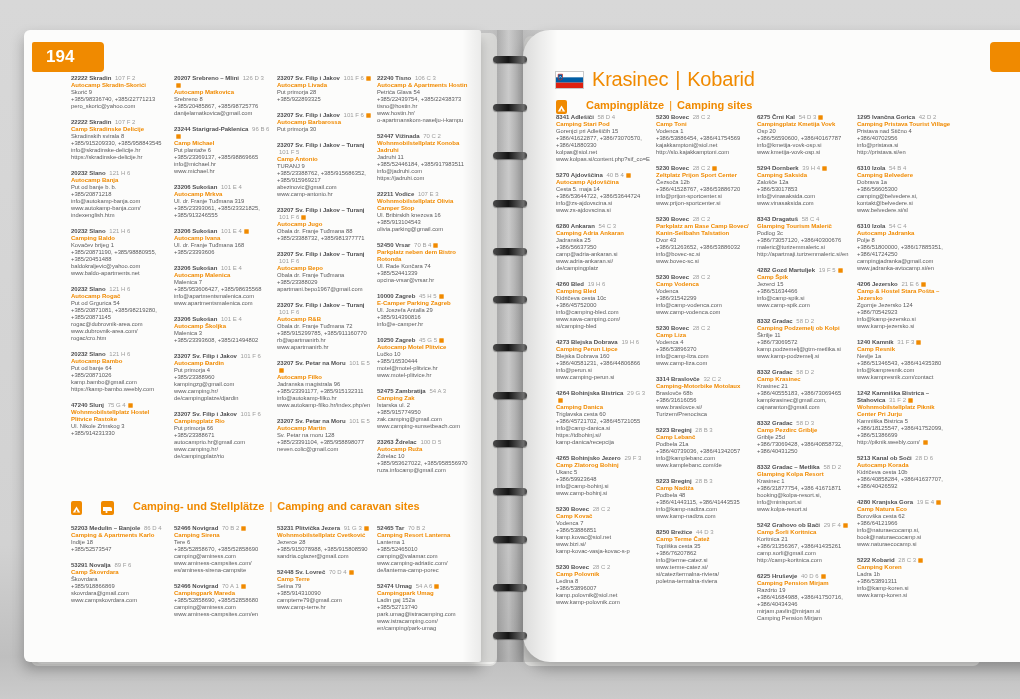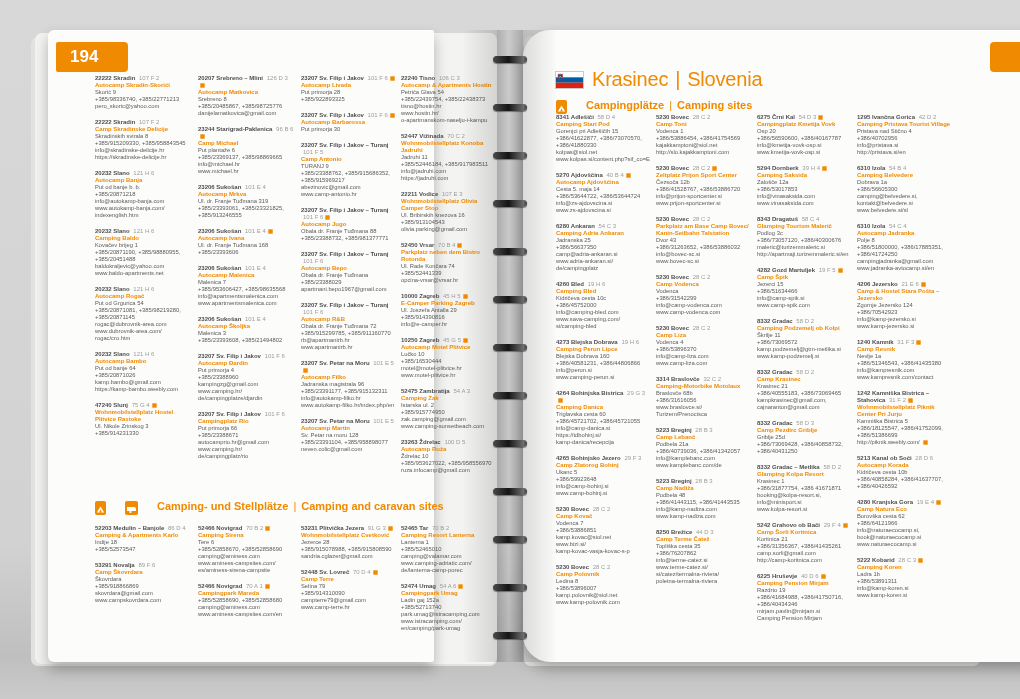--- a/index.html
+++ b/index.html
@@ -5,21 +5,21 @@
   html,body{margin:0;padding:0;}
   body{width:1020px;height:699px;overflow:hidden;font-family:"Liberation Sans",sans-serif;}
   .canvas{position:relative;width:1020px;height:699px;
     background:linear-gradient(#d8d8d8,#d2d2d2 78%,#bfbfbf 94%,#cbcbcb);}
   .stack{position:absolute;border-radius:7px;background:#ececea;}
   .stack.s1{left:31px;top:37px;width:466px;height:629px;background:#e2e2e0;}
   .stack.s2{left:35px;top:33px;width:462px;height:631px;background:#f3f3f1;}
   .stack.s3{left:524px;top:36px;width:456px;height:630px;background:#e6e6e4;}
   .page{position:absolute;top:30px;height:632px;background:#fcfcfb;border-radius:6px;
     box-shadow:0 7px 14px rgba(0,0,0,.28);}
-  .page.left{left:48px;width:386px;border-top-right-radius:2px;border-bottom-right-radius:2px;}
+  .page.left{left:24px;width:457px;border-top-right-radius:2px;border-bottom-right-radius:2px;}
   .page.right{left:523px;width:547px;border-top-left-radius:2px;border-bottom-left-radius:2px;border-radius:27px;}
   .spine-shade-l{position:absolute;left:462px;top:30px;width:35px;height:632px;
     background:linear-gradient(to right,rgba(0,0,0,0),rgba(0,0,0,.13));pointer-events:none;}
   .spine-shade-r{position:absolute;left:523px;top:30px;width:35px;height:632px;
     background:linear-gradient(to left,rgba(0,0,0,0),rgba(0,0,0,.13));pointer-events:none;}
   .spine-gap{position:absolute;left:497px;top:30px;width:26px;height:632px;
     background:linear-gradient(90deg,rgba(0,0,0,.20),rgba(0,0,0,.06) 45%,rgba(0,0,0,.22));}
   .ring{position:absolute;left:493px;width:34px;height:7px;border-radius:4px;
     background:linear-gradient(90deg,#4a4a4a,#151515 45%,#6e6e6e 90%,#3c3c3c);
     box-shadow:0 1px 1px rgba(0,0,0,.4);}
@@ -397,21 +397,21 @@
     <div class="country-row">
       <span class="flagbox">
         <svg width="27" height="16" viewBox="0 0 27 16">
             <rect width="27" height="5.33" fill="#ffffff"></rect>
             <rect y="5.33" width="27" height="5.33" fill="#005DA4"></rect>
             <rect y="10.66" width="27" height="5.34" fill="#DE2110"></rect>
             <path d="M5.5 2.2 l2.2 0 l0 3.2 a2.2 2.6 0 0 1 -4.4 0 l0 -3.2 z" fill="#005DA4" stroke="#DE2110" stroke-width="0.6" transform="translate(-1.2,0)"></path>
             <path d="M3.2 5.6 l1.1 -1.2 l1.1 1.2" stroke="#fff" stroke-width="0.7" fill="none"></path>
           </svg>
       </span>
-      <span class="country-title"><span>Krasinec</span><span class="sep">|</span><span>Slovenia</span></span>
+      <span class="country-title"><span>Krasinec</span><span class="sep">|</span><span>Kobarid</span></span>
     </div>
 
     <div class="section-row rp">
       <span class="chip" style="width:11px;height:11px">
         <svg width="11" height="11" viewBox="0 0 11 11">
             <rect width="11" height="11" rx="2" fill="#F08A00"></rect>
             <path d="M5.5 2.4 L9.2 8.6 H1.8 Z" fill="#fff"></path>
             <path d="M5.5 5.2 L6.8 8.6 H4.2 Z" fill="#F08A00"></path>
           </svg>
       </span>

